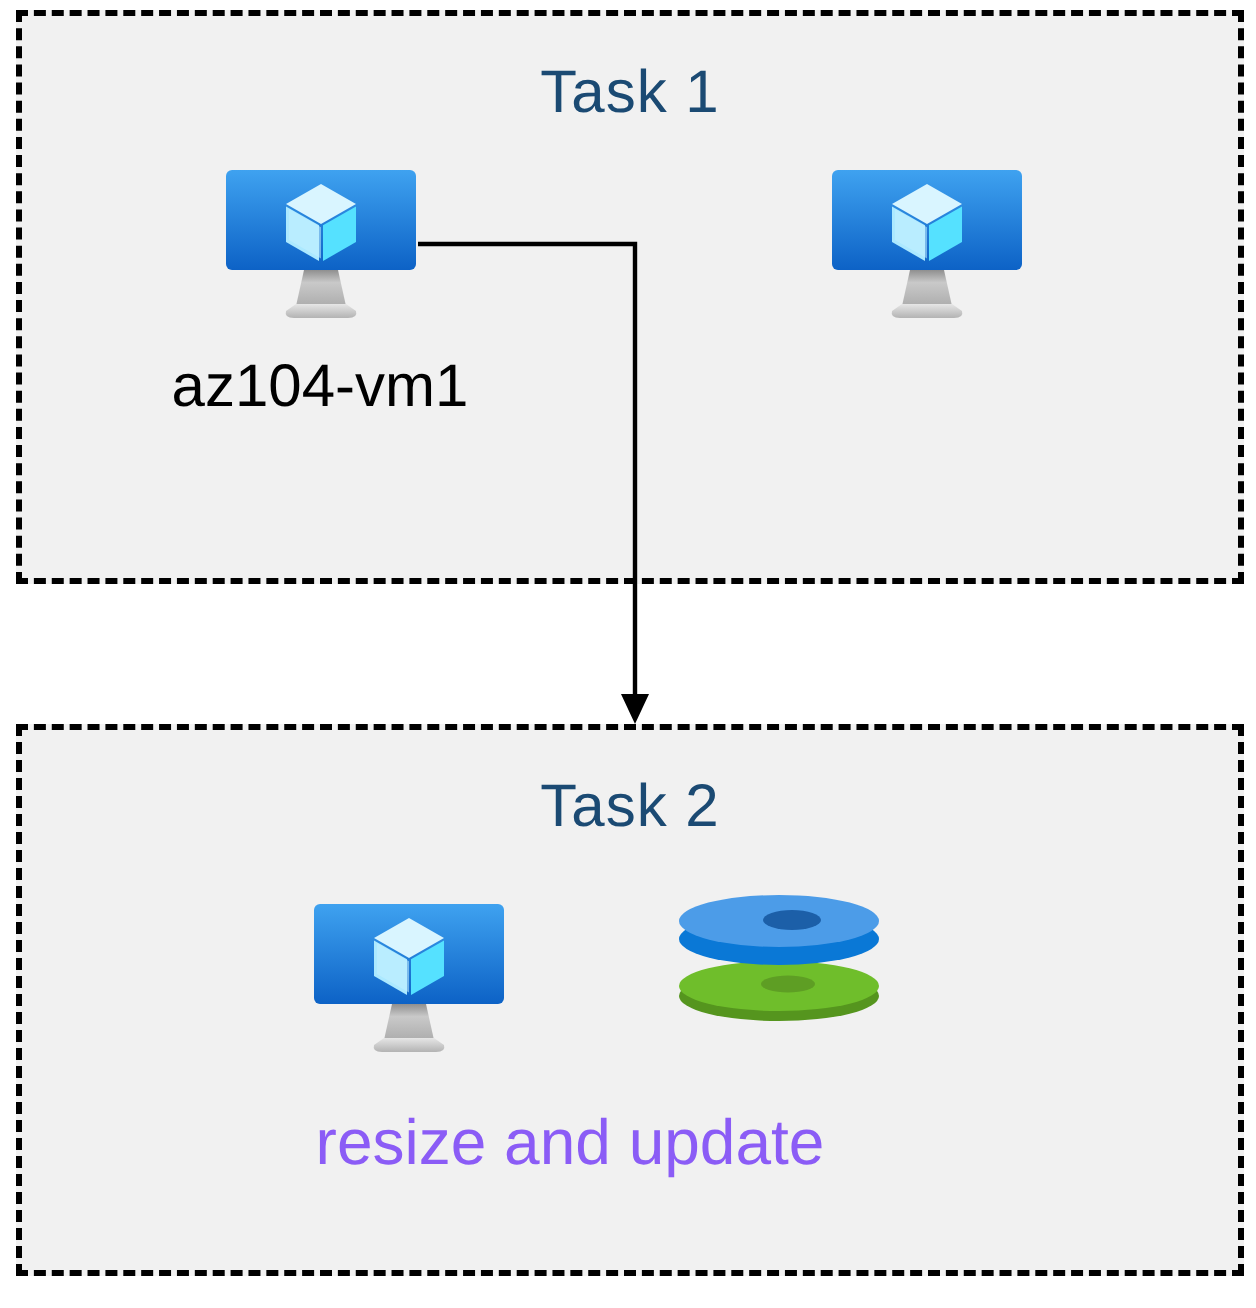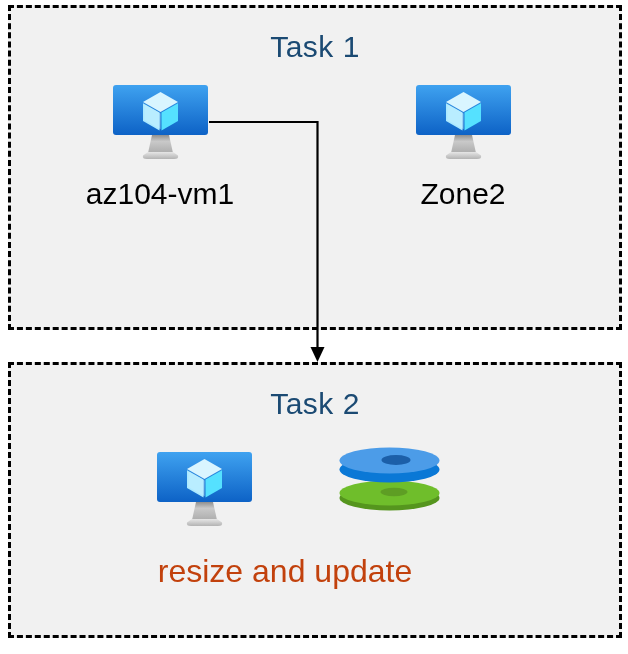--- a/index.html
+++ b/index.html
@@ -14,21 +14,21 @@
     background: #ffffff;
     overflow: hidden;
   }
   .task-box {
     position: absolute;
     left: 8px;
     width: 614px;
     background: #F1F1F1;
     border: 3px dashed #000000;
   }
-  #task1-box { top: 5px;   height: 325px; }
+  #task1-box { top: 5px;   height: 287px; }
   #task2-box { top: 362px; height: 276px; }
   .task-title {
     position: absolute;
     top: 22px; left: 0; right: 0;
     text-align: center;
     font-size: 30px;
     color: #1B4A73;
     letter-spacing: 0.5px;
   }
   .vm-unit {
@@ -50,21 +50,21 @@
     color: #000000;
   }
   .vm-labels div { white-space: nowrap; text-align: center; }
   #task2-vm-icon    { position: absolute; left: 146px; top: 87px; width: 95px;  height: 74px; }
   #task2-disks-icon { position: absolute; left: 328px; top: 82px; width: 101px; height: 64px; }
   #task2-caption {
     position: absolute;
     left: 274px; top: 188px;
     transform: translateX(-50%);
     font-size: 32px;
-    color: #c2410c;
+    color: #8b5cf6;
     white-space: nowrap;
   }
   #arrow-overlay {
     position: absolute;
     left: 0; top: 0;
     width: 628px; height: 654px;
     pointer-events: none;
   }
   .defs-holder { position: absolute; width: 0; height: 0; overflow: hidden; }
 </style>
@@ -120,21 +120,20 @@
       <div class="vm-labels">
         <div>az104-vm1</div>
       </div>
     </div>
 
     <div class="vm-unit" id="vm-unit-2">
       <svg class="vm-icon" viewBox="0 0 95 74">
         <use href="#sym-vm"></use>
       </svg>
       <div class="vm-labels">
-        <div>Zone2</div>
       </div>
     </div>
   </div>
 
   <div class="task-box" id="task2-box">
     <div class="task-title">Task 2</div>
 
     <svg id="task2-vm-icon" viewBox="0 0 95 74">
       <use href="#sym-vm"></use>
     </svg>

